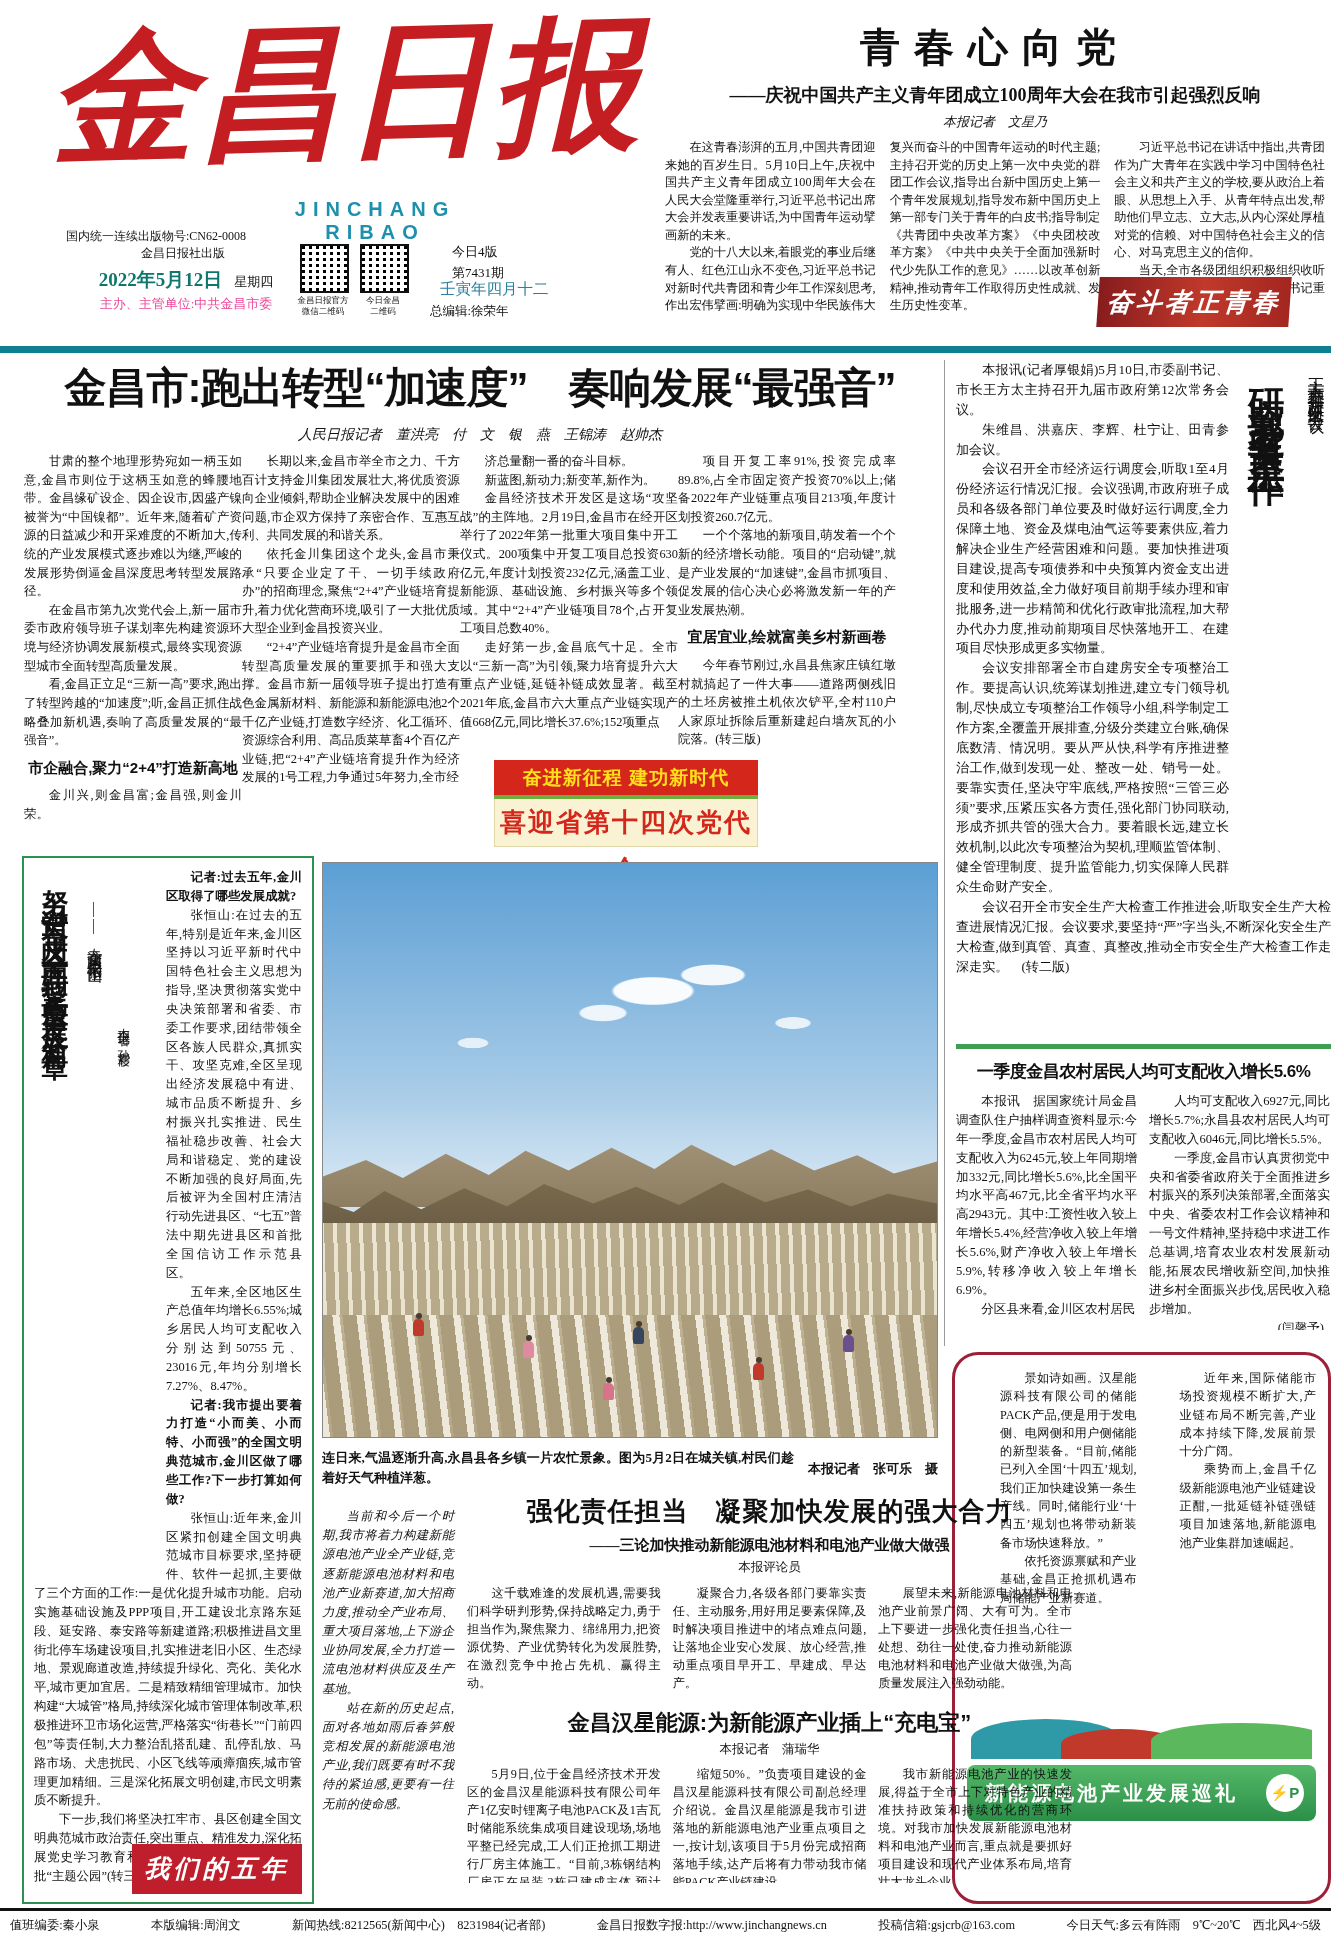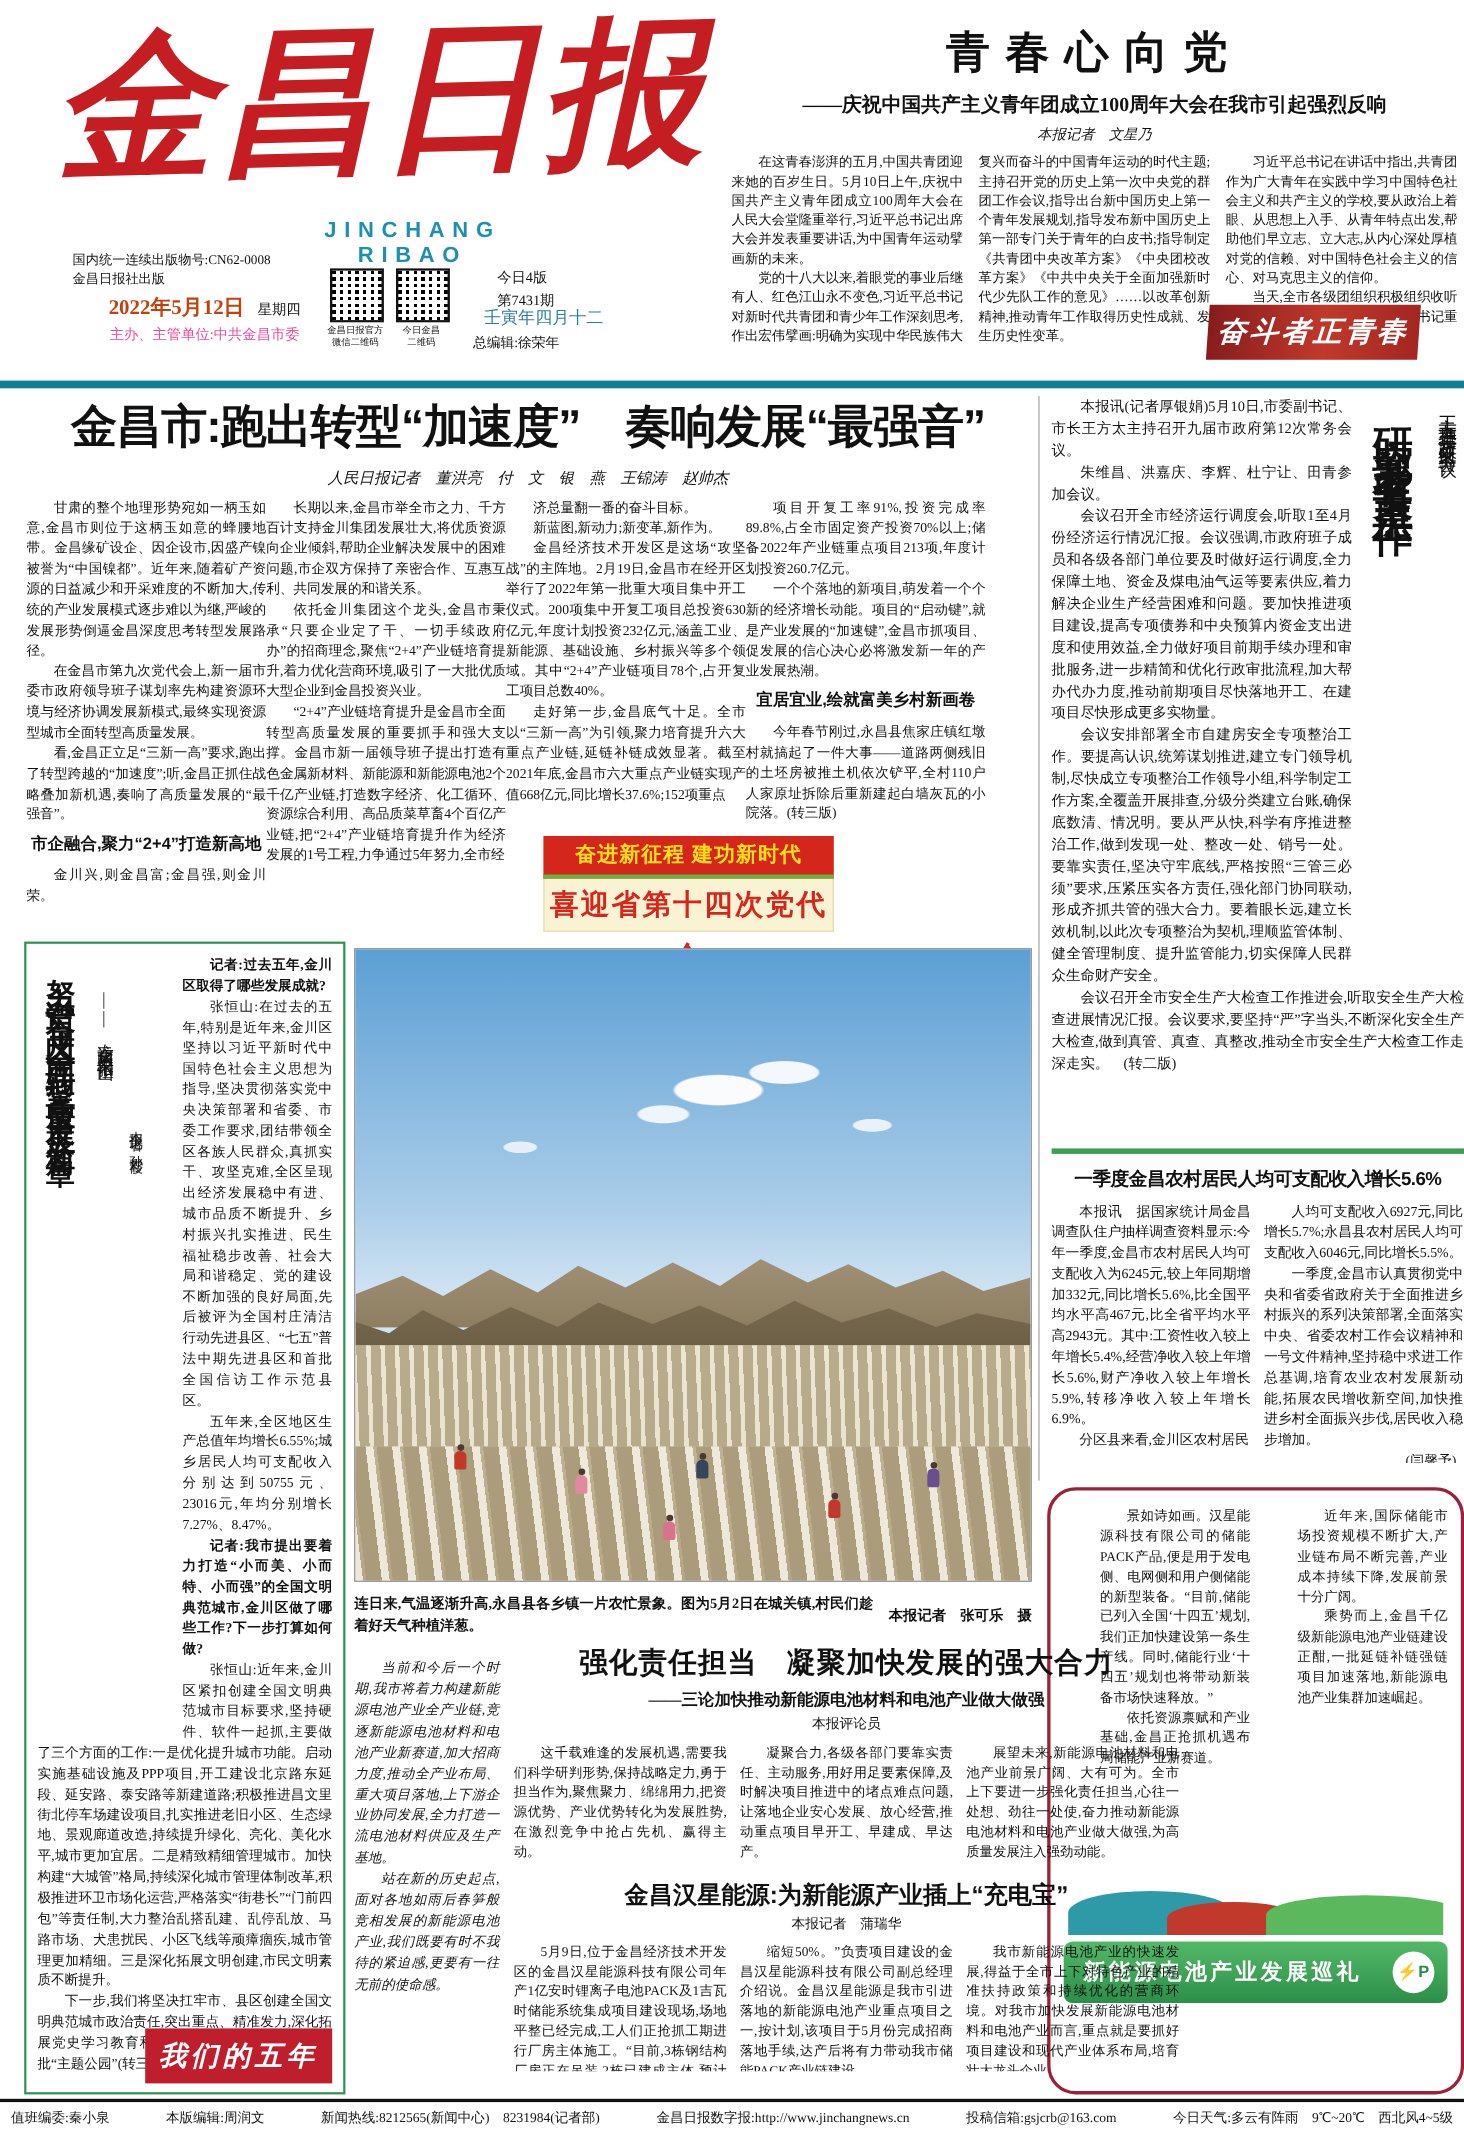--- a/index.html
+++ b/index.html
@@ -8,23 +8,23 @@
   .abs{position:absolute;}
   .jtext{text-align:justify;text-justify:inter-ideograph;}
   p.np{margin:0;text-indent:2em;}
   
   .mh-title{left:48px;top:-18px;width:620px;height:215px;font-size:146px;line-height:215px;
     color:#c41e22;font-weight:bold;font-style:italic;letter-spacing:2px;
     font-family:"DejaVu Serif",serif;transform:rotate(-1.5deg);white-space:nowrap;}
   .mh-latin{left:240px;top:198px;width:270px;text-align:center;color:#1f8fae;font-weight:bold;
     font-size:20px;letter-spacing:7px;font-family:"Liberation Sans",sans-serif;}
   .pubblock{left:66px;top:228px;width:240px;font-size:12px;line-height:1.45;}
-  .pub-r{text-align:left;padding-right:6px;}
+  .pub-r{text-align:center;padding-right:6px;}
   .daterow{margin-top:3px;display:flex;align-items:baseline;gap:12px;justify-content:center;}
-  .date{color:#c2410c;font-size:19px;font-weight:bold;}
+  .date{color:#0f766e;font-size:19px;font-weight:bold;}
   .weekday{font-size:13px;}
   .organizer{color:#ec4899;font-size:13px;margin-top:2px;text-align:center;}
   .qr{width:45px;height:45px;border:2px solid #111;background:
       repeating-linear-gradient(0deg,#000 0 3px,#fff 3px 6px),
       repeating-linear-gradient(90deg,#000 0 3px,#fff 3px 7px);
       background-blend-mode:lighten;}
   .qr1{left:300px;top:244px;} .qr2{left:360px;top:244px;}
   .qrlabel{font-size:8.5px;line-height:1.25;text-align:center;width:58px;}
   .qrl1{left:294px;top:295px;} .qrl2{left:354px;top:295px;}
   .issueblock{left:452px;top:242px;font-size:13px;line-height:1.6;}

